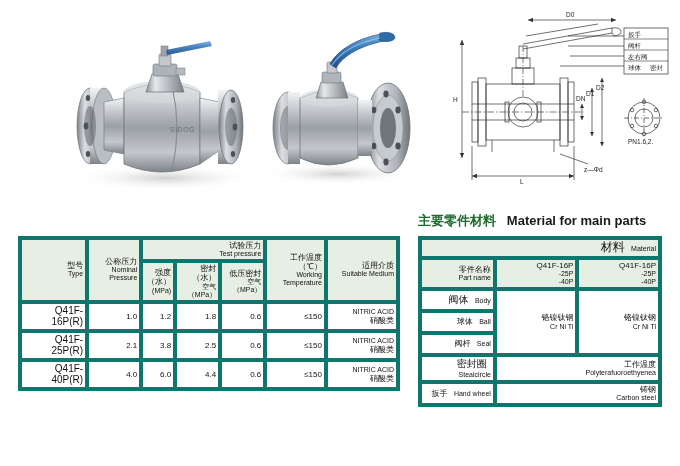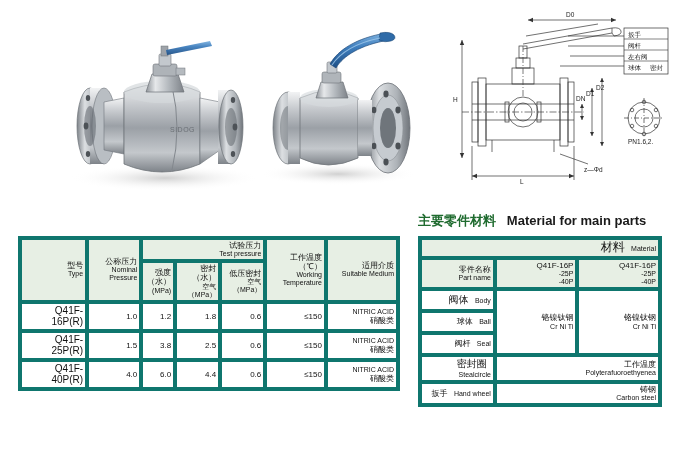--- a/index.html
+++ b/index.html
@@ -331,21 +331,21 @@
         <td>1.8</td>
         <td>0.6</td>
         <td>≤150</td>
         <td>
           <span class="en-l">NITRIC ACID</span>
           <span class="cn-l">硝酸类</span>
         </td>
       </tr>
       <tr>
         <td class="rowlabel">Q41F-25P(R)</td>
-        <td>1.5</td>
+        <td>2.1</td>
         <td>3.8</td>
         <td>2.5</td>
         <td>0.6</td>
         <td>≤150</td>
         <td>
           <span class="en-l">NITRIC ACID</span>
           <span class="cn-l">硝酸类</span>
         </td>
       </tr>
       <tr>

